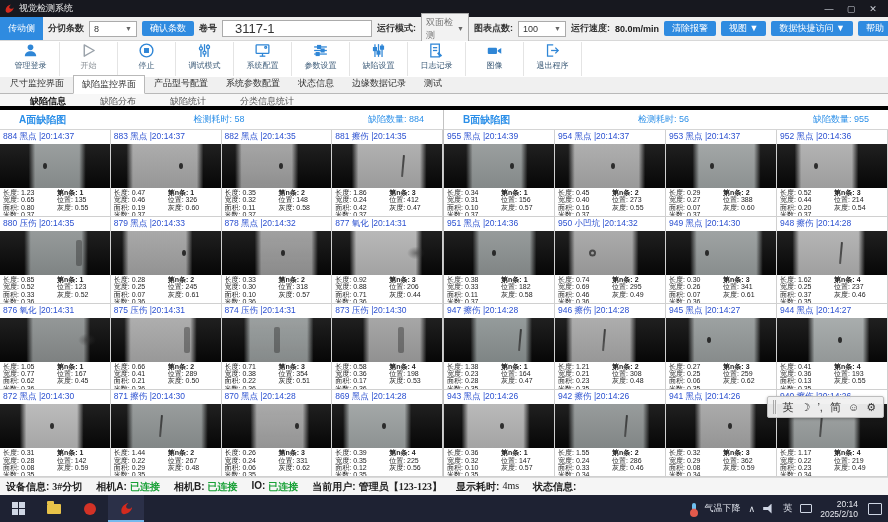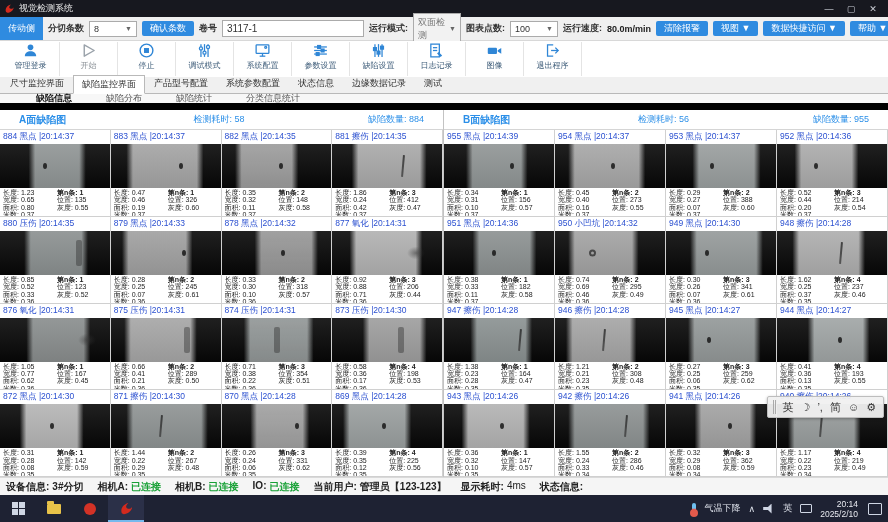--- a/index.html
+++ b/index.html
@@ -12,35 +12,35 @@
   .titlebar .spacer{flex:1;}
   .winctl{color:#c9ccd4;font-size:9px;width:22px;text-align:center;cursor:default;}
   
   .toolbar1{height:24px;background:#f0f0f0;border-bottom:1px solid #d8d8d8;display:flex;align-items:center;gap:5px;padding:0 4px 0 0;flex:none;font-size:9px;color:#333;}
   .bluebtn{background:#2f8be0;color:#fff;border:none;border-radius:2px;font-size:9px;padding:3px 8px;line-height:1;cursor:pointer;flex:none;}
   .bluebtn.side{border-radius:0;align-self:stretch;display:flex;align-items:center;}
   .lbl{font-weight:bold;color:#333;flex:none;}
   .combo{display:inline-flex;align-items:center;gap:4px;background:#fff;border:1px solid #ababab;padding:2px 4px;min-width:48px;justify-content:space-between;font-size:9px;color:#333;}
   .combo .car{font-style:normal;font-size:7px;color:#666;}
   .combo.dim{background:#f2f2f2;color:#777;}
-  .txt{border:1px solid #ababab;height:17px;width:150px;font-size:10px;padding:0 4px;color:#333;background:#fff;}
+  .txt{border:1px solid #ababab;height:17px;width:150px;font-size:13px;padding:0 12px;color:#333;background:#fff;}
   .speedval{font-weight:bold;color:#222;}
   .t1spacer{flex:1;}
   
   .toolbar2{height:36px;background:#fff;display:flex;align-items:stretch;padding:1px 2px;flex:none;}
   .action{width:58px;display:flex;flex-direction:column;align-items:center;gap:1px;cursor:pointer;border-right:1px solid #e4e4e4;}
   .action svg{width:17px;height:17px;}
   .action .alabel{font-size:8px;color:#3b5a77;white-space:nowrap;}
   .action.disabled .alabel{color:#8a9096;}
   
   .tabs1{height:17px;background:#f0f0f0;display:flex;align-items:flex-end;border-bottom:1px solid #b9b9b9;padding-left:1px;flex:none;}
   .tab1{font-size:9px;color:#333;padding:2px 8px 2px;border:1px solid transparent;cursor:pointer;}
   .tab1.active{background:#fff;border-color:#b9b9b9;border-bottom-color:#fff;margin-bottom:-1px;}
   
-  .tabs2{height:16px;background:#f7f7f7;display:flex;align-items:center;gap:2px;padding-left:20px;border-bottom:7px solid #000000;flex:none;}
+  .tabs2{height:16px;background:#f7f7f7;display:flex;align-items:flex-start;gap:2px;padding-left:14px;border-bottom:4px solid #000000;flex:none;}
   .tab2{font-size:9px;color:#555;padding:1px 16px;cursor:pointer;}
   .tab2.active{color:#111;font-weight:bold;}
   
   .content{flex:1;display:flex;min-height:0;}
   .panel{width:50%;display:flex;flex-direction:column;border-right:1px solid #c3c3c3;min-width:0;}
   .panel:last-child{border-right:none;}
   .panel-h{height:20px;flex:none;display:flex;align-items:center;padding:0 19px;border-bottom:1px solid #d5d5d5;background:#fff;}
   .panel-h .pttl{color:#2b8fe8;font-weight:bold;font-size:10px;flex:1;}
   .panel-h .ptime{color:#2b8fe8;font-size:9px;flex:1;}
   .panel-h .pcount{color:#2b8fe8;font-size:9px;text-align:right;}
@@ -56,21 +56,21 @@
   .m-pit{width:7px;height:7px;border:2px solid rgba(25,25,25,.65);border-radius:50%;}
   .cell-info{flex:1;display:flex;font-size:7px;line-height:7.4px;color:#222;padding:1px 3px;min-height:0;}
   .ci-l{width:52%;}
   .ci-r{width:48%;}
   .ci-r .strong{font-weight:bold;}
   .ci-line{white-space:nowrap;overflow:hidden;}
   
   .statusbar{height:18px;flex:none;background:#f5f5f5;border-top:1px solid #d9d9d9;display:flex;align-items:center;gap:14px;padding:0 6px;font-size:10px;color:#222;}
   .seg{display:flex;gap:3px;white-space:nowrap;}
   .seg .k{font-weight:bold;color:#222;}
-  .seg .v{color:#222;font-weight:bold;}
+  .seg .v{color:#222;font-weight:bold;font-family:Liberation Serif, serif;}
   .seg .v.green{color:#17a035;}
   .seg .v.plain{font-weight:normal;}
   
   .taskbar{height:27px;flex:none;background:#1e2233;display:flex;align-items:stretch;color:#e8eaf0;}
   .tbleft{display:flex;align-items:stretch;}
   .tbicon{width:36px;display:flex;align-items:center;justify-content:center;cursor:pointer;}
   .tbicon.active{background:#2b3048;box-shadow:inset 0 -2px 0 #76b9ed;}
   .winlogo{display:grid;grid-template-columns:6px 6px;grid-template-rows:6px 6px;gap:1px;}
   .winlogo span{background:#cfd6e4;}
   .folder{width:14px;height:10px;background:#e8c349;border-radius:1px;position:relative;}

